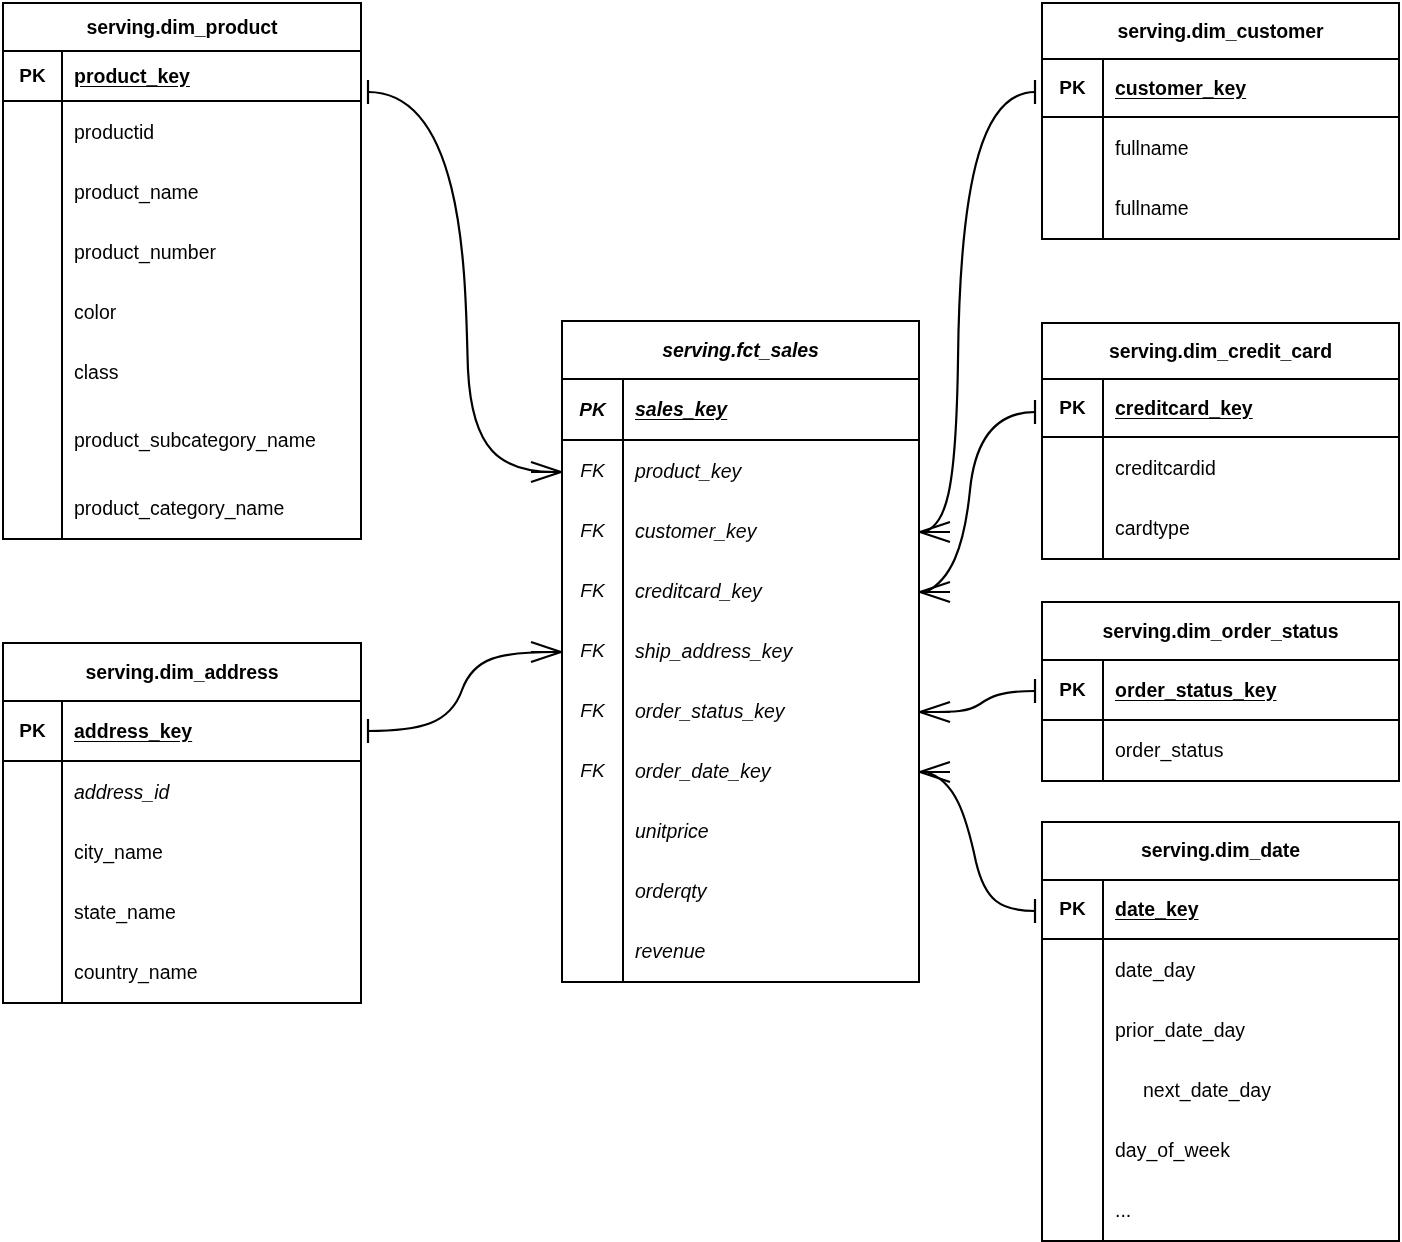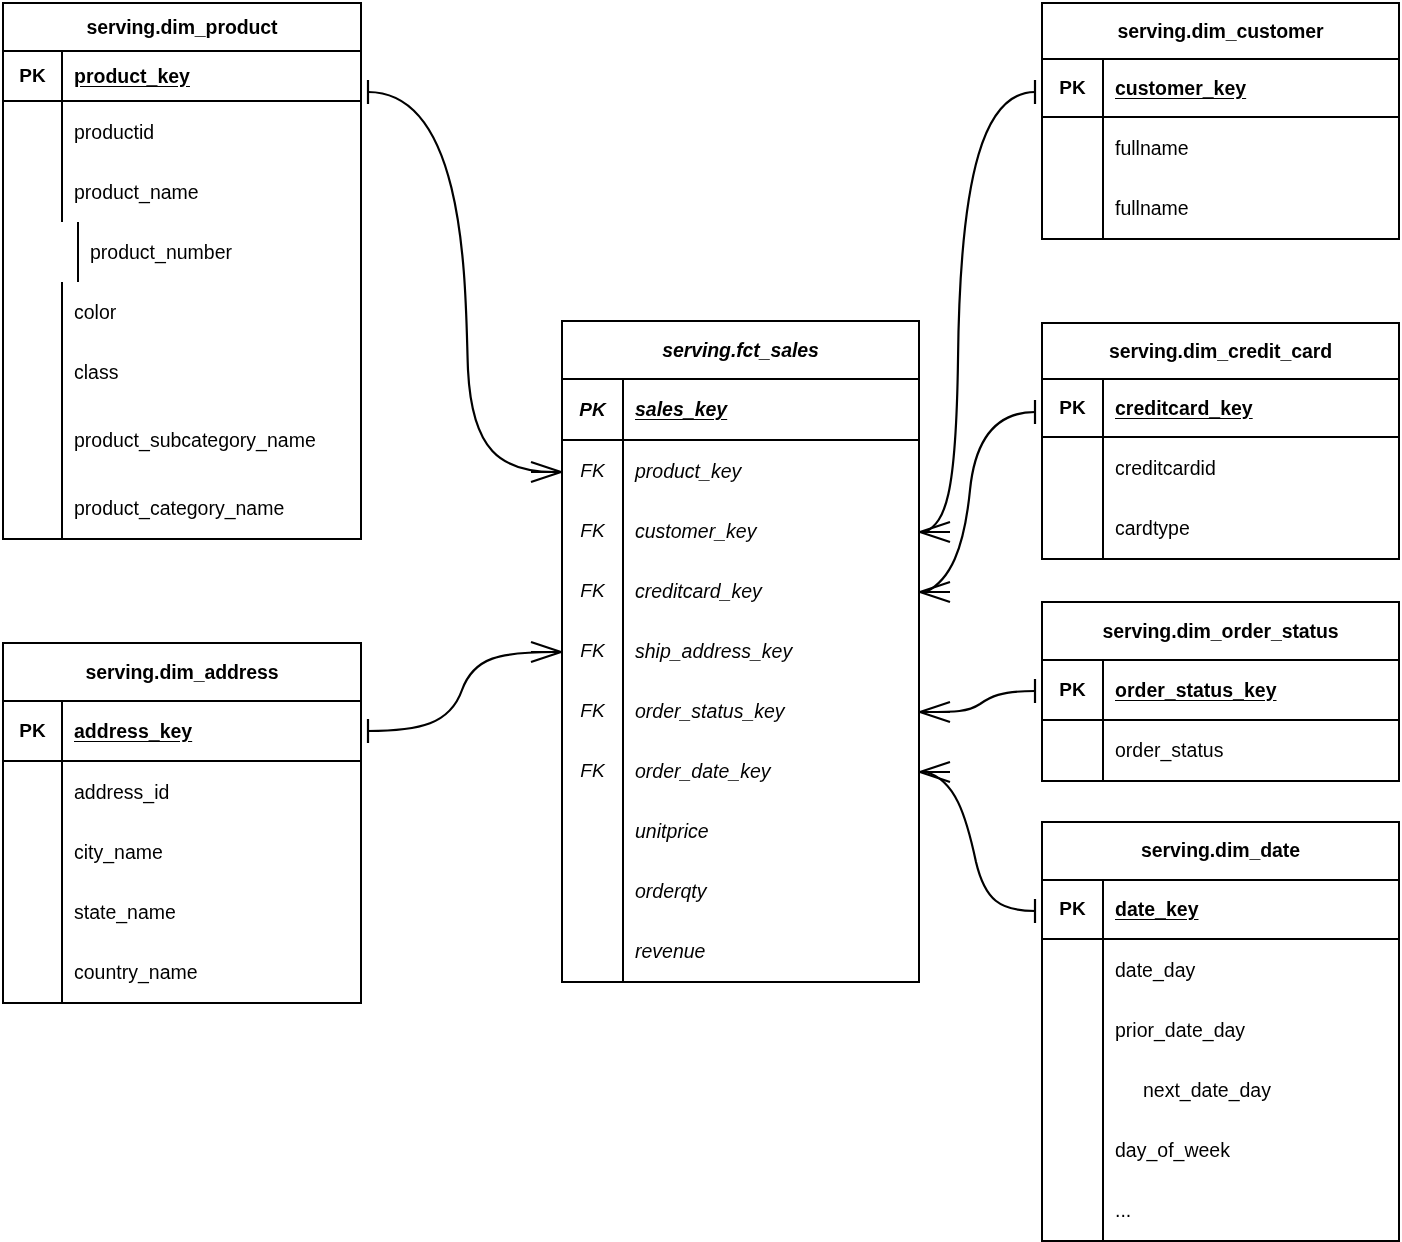--- a/index.html
+++ b/index.html
@@ -150,21 +150,21 @@
     </div>
     <div class="body-group">
       <div class="row" style="height:60px;">
         <div class="key-col" style="width:59px;"></div>
         <div class="attr-col">productid</div>
       </div>
       <div class="row" style="height:60px;text-align:center;">
         <div class="key-col" style="width:59px;"></div>
         <div class="attr-col">product_name</div>
       </div>
-      <div class="row" style="height:60px;padding-left:16px;">
+      <div class="row" style="height:60px;">
         <div class="key-col" style="width:59px;"></div>
         <div class="attr-col">product_number</div>
       </div>
       <div class="row" style="height:60px;">
         <div class="key-col" style="width:59px;"></div>
         <div class="attr-col">color</div>
       </div>
       <div class="row" style="height:60px;">
         <div class="key-col" style="width:59px;"></div>
         <div class="attr-col">class</div>
@@ -180,21 +180,21 @@
     </div>
   </div>
 
   <div class="entity" style="left:2px; top:642px; width:360px; height:362px;">
     <div class="ent-title" style="height:60px;">serving.dim_address</div>
     <div class="row sep" style="height:62px;">
       <div class="key-col bold" style="width:59px;">PK</div>
       <div class="attr-col pk">address_key</div>
     </div>
     <div class="body-group">
-      <div class="row" style="height:60px;">
+      <div class="row" style="height:60px;font-style:italic;">
         <div class="key-col" style="width:59px;"></div>
         <div class="attr-col">address_id</div>
       </div>
       <div class="row" style="height:60px;">
         <div class="key-col" style="width:59px;"></div>
         <div class="attr-col">city_name</div>
       </div>
       <div class="row" style="height:60px;">
         <div class="key-col" style="width:59px;"></div>
         <div class="attr-col">state_name</div>

